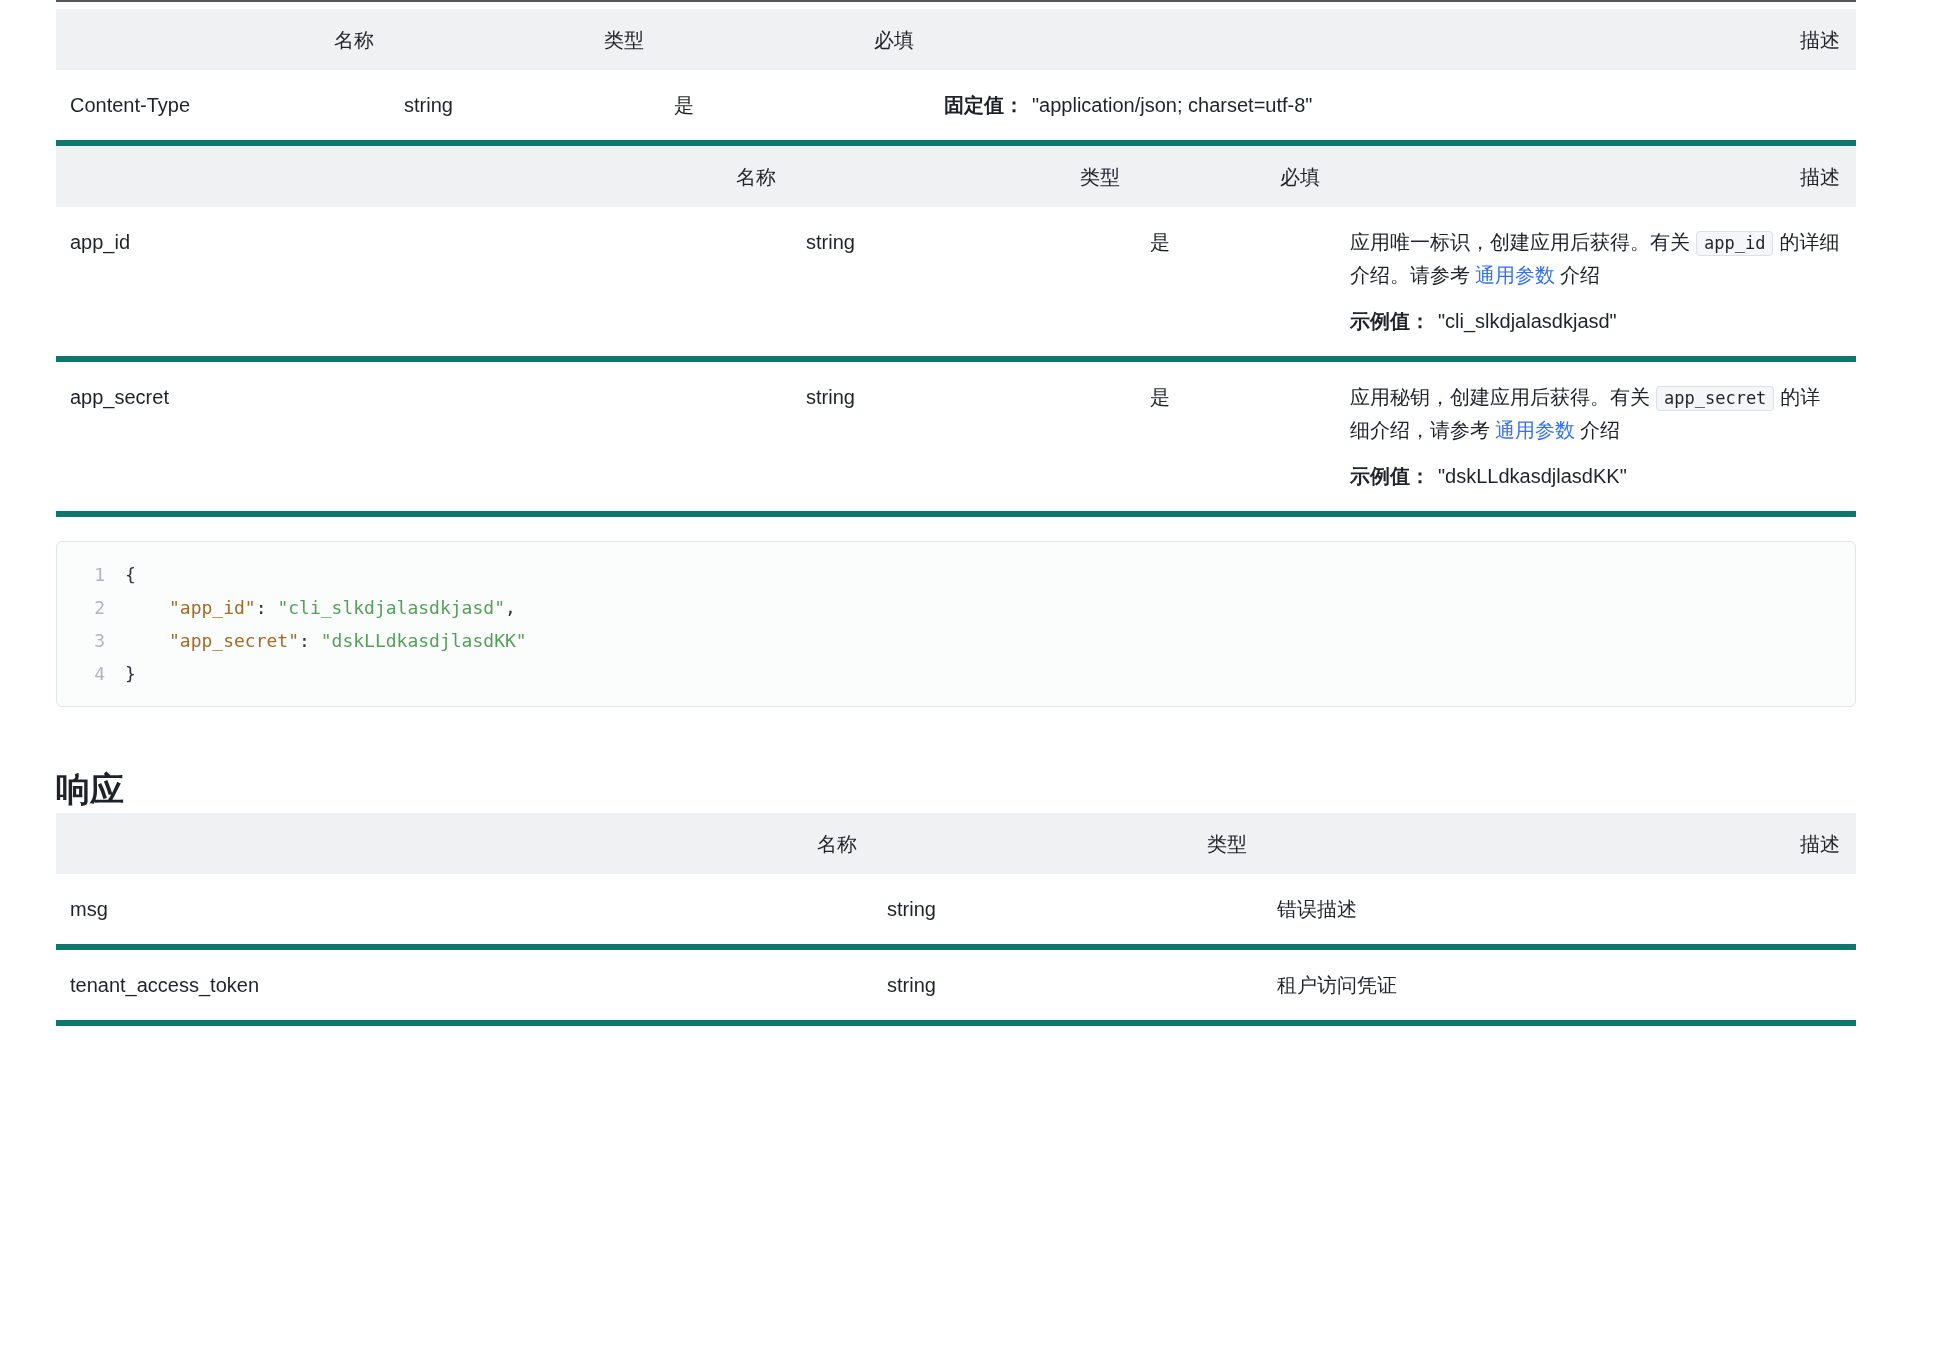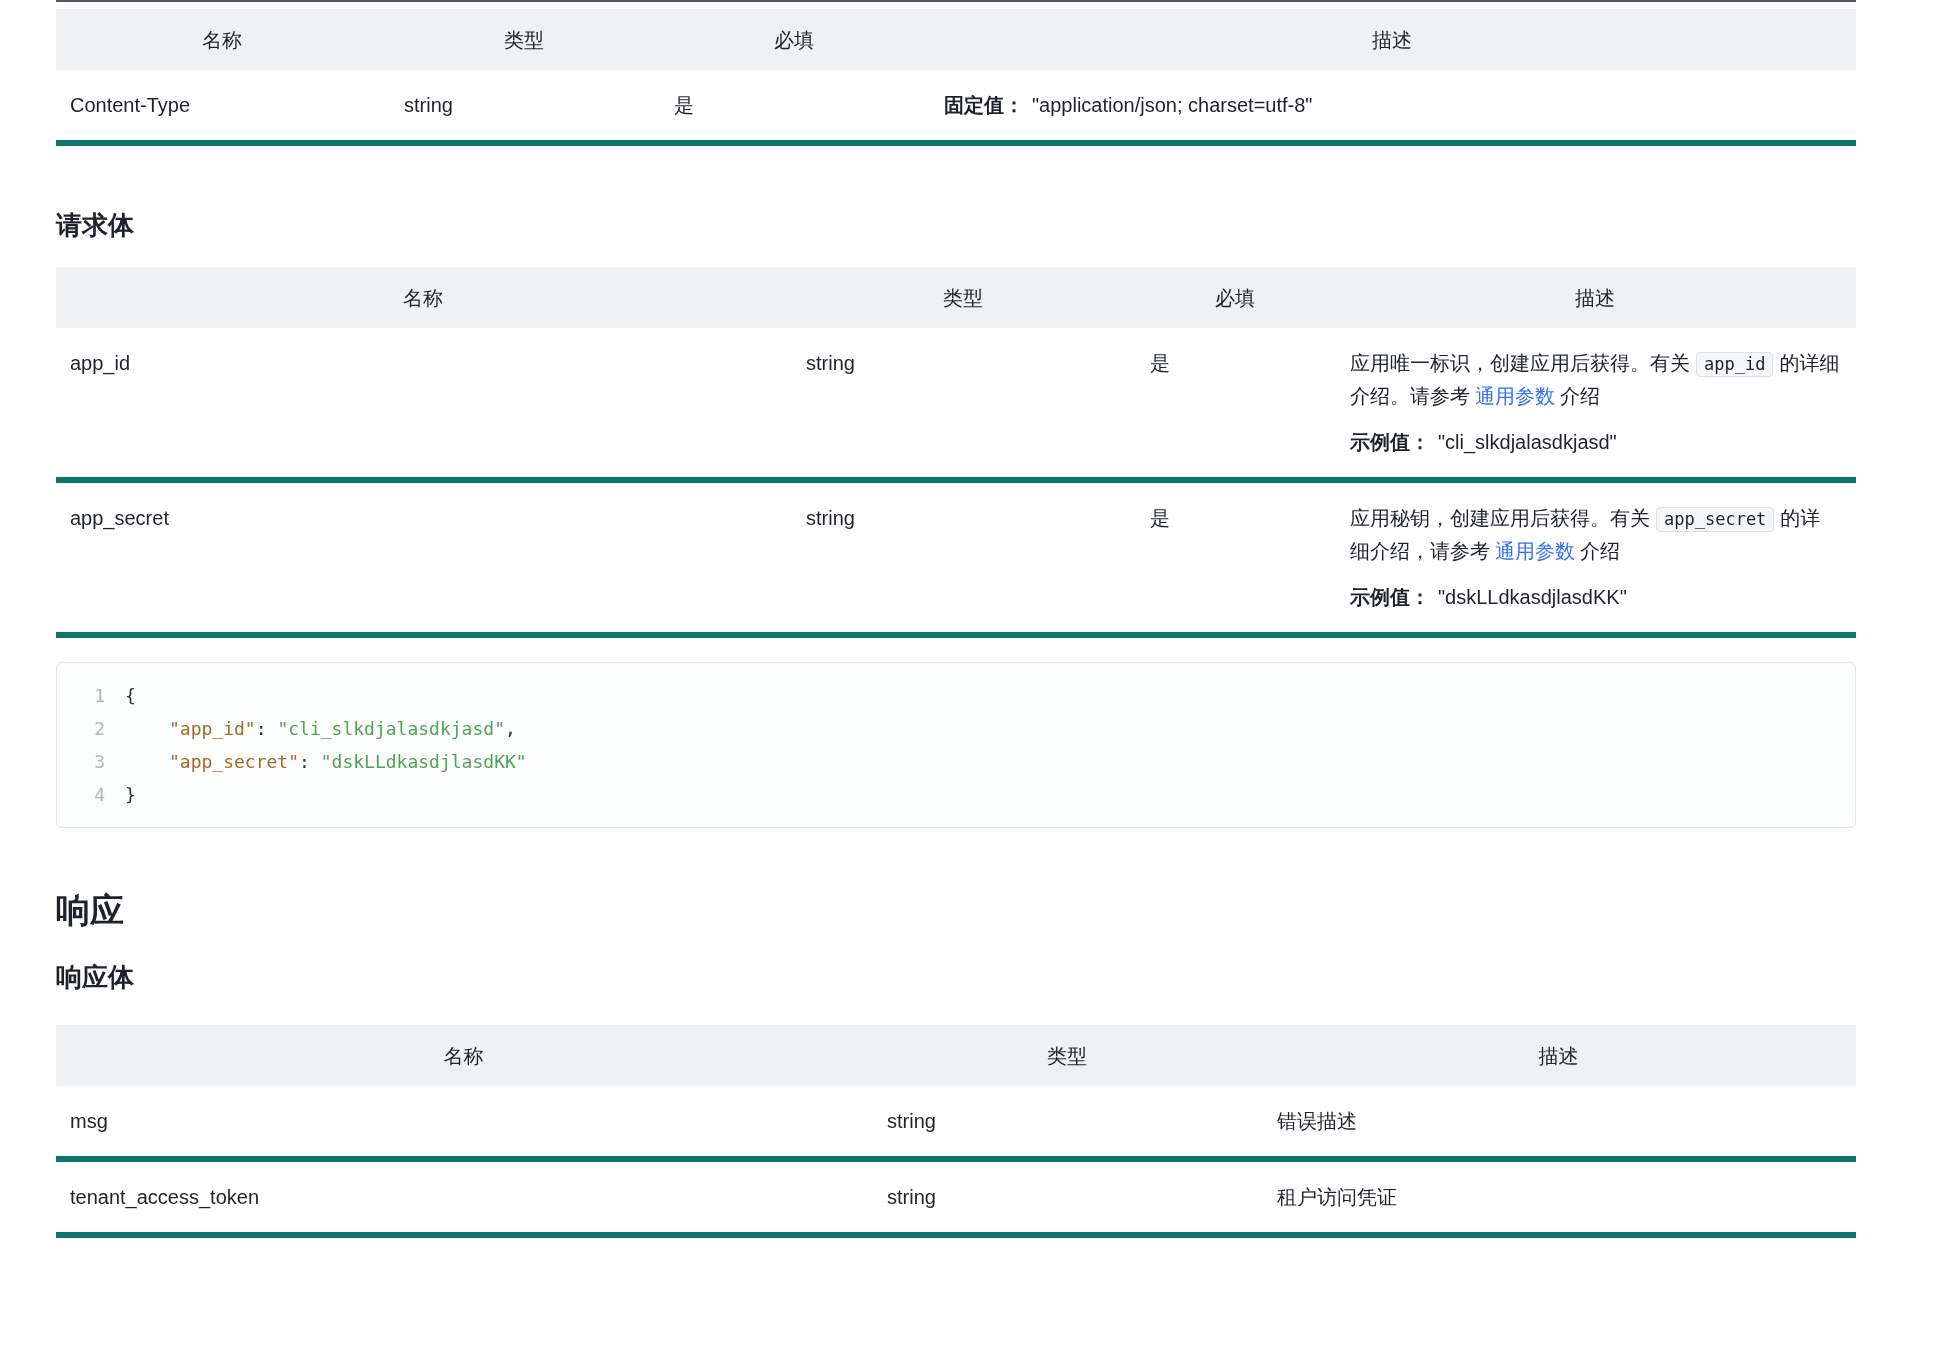--- a/index.html
+++ b/index.html
@@ -9,21 +9,21 @@
     background: #ffffff; color: #1f2329;
     font-family: "Liberation Sans", "DejaVu Sans", sans-serif;
     font-size: 20px;
   }
   .page { margin-left: 56px; width: 1800px; }
   .top-rule { height: 2px; width: 1800px; background: #53565b; }
 
   table { border-collapse: collapse; width: 1800px; table-layout: fixed; }
   th {
     background: var(--table_header_bg, #f0f1f2);
-    text-align: center; font-weight: 500; font-size: 20px;
+    text-align: right; font-weight: 500; font-size: 20px;
     padding: 15px 16px 14px 14px; line-height: 32px;
   }
   td {
     padding: 19px 16px 19px 14px; vertical-align: top;
     border-bottom: 6px solid #0f766e; line-height: 32px; font-size: 20px;
   }
   .tbl-first { margin-top: 7px; }
 
   h3.section { font-size: 26px; font-weight: 600; margin: 62px 0 24px; color: #1f2329; }
   h2.big { font-size: 34px; font-weight: 700; margin: 60px 0 0; color: #1f2329; }
@@ -82,21 +82,20 @@
         <td>Content-Type</td>
         <td>string</td>
         <td>是</td>
         <td>
           <span class="bold-label">固定值：</span><span class="val">"application/json; charset=utf-8"</span>
         </td>
       </tr>
     </tbody>
   </table>
 
-  <h3 class="section">请求体</h3>
 
   <table>
     <colgroup>
         <col style="width:736px">
         <col style="width:344px">
         <col style="width:200px">
         <col style="width:520px">
       </colgroup>
     <thead>
       <tr>
@@ -134,21 +133,20 @@
 
 
   <div class="codeblock">
     <div class="code-line"><span class="ln">1</span><span>{</span></div>
     <div class="code-line"><span class="ln">2</span><span class="indent"></span><span class="tok-key">"app_id"</span><span>: </span><span class="tok-str">"cli_slkdjalasdkjasd"</span><span>,</span></div>
     <div class="code-line"><span class="ln">3</span><span class="indent"></span><span class="tok-key">"app_secret"</span><span>: </span><span class="tok-str">"dskLLdkasdjlasdKK"</span><span></span></div>
     <div class="code-line"><span class="ln">4</span><span>}</span></div>
   </div>
 
   <h2 class="big">响应</h2>
-  <h3 class="sub">响应体</h3>
 
   <table>
     <colgroup>
         <col style="width:817px">
         <col style="width:390px">
         <col style="width:593px">
       </colgroup>
     <thead>
       <tr>
         <th>名称</th>

